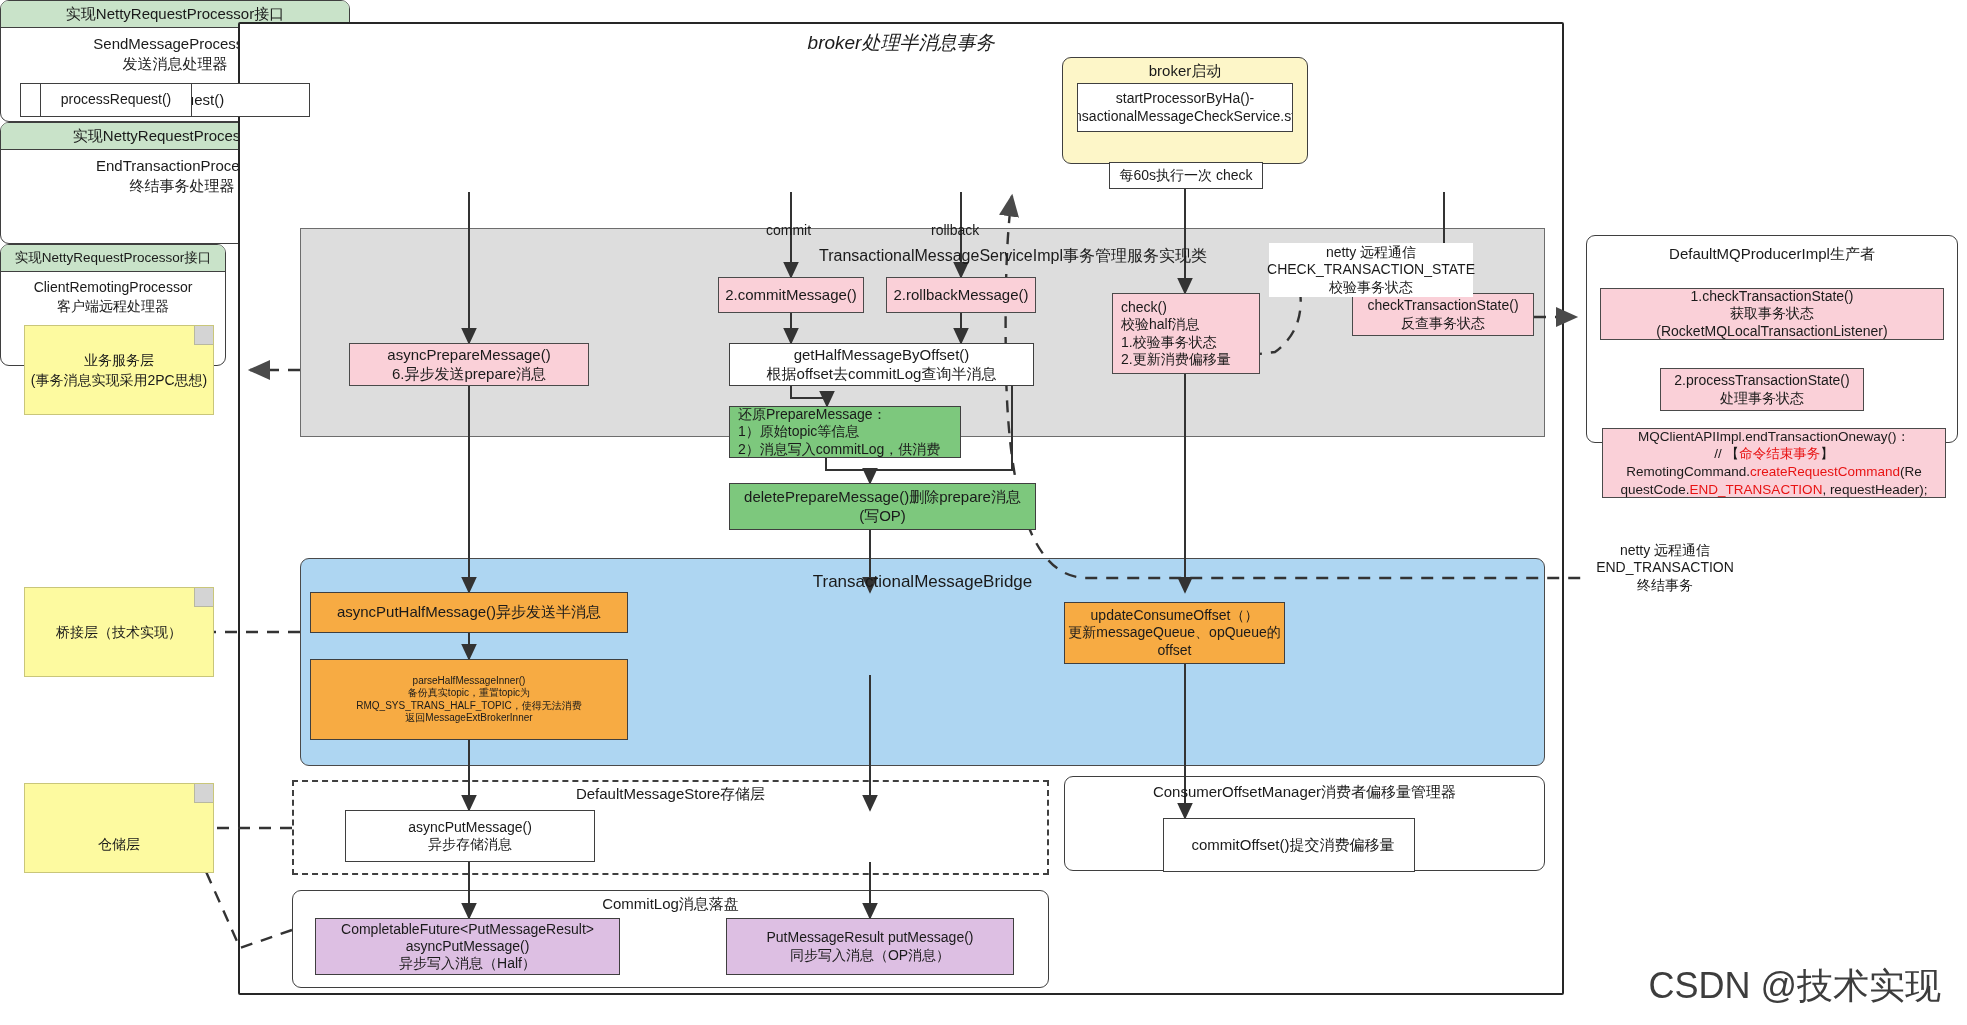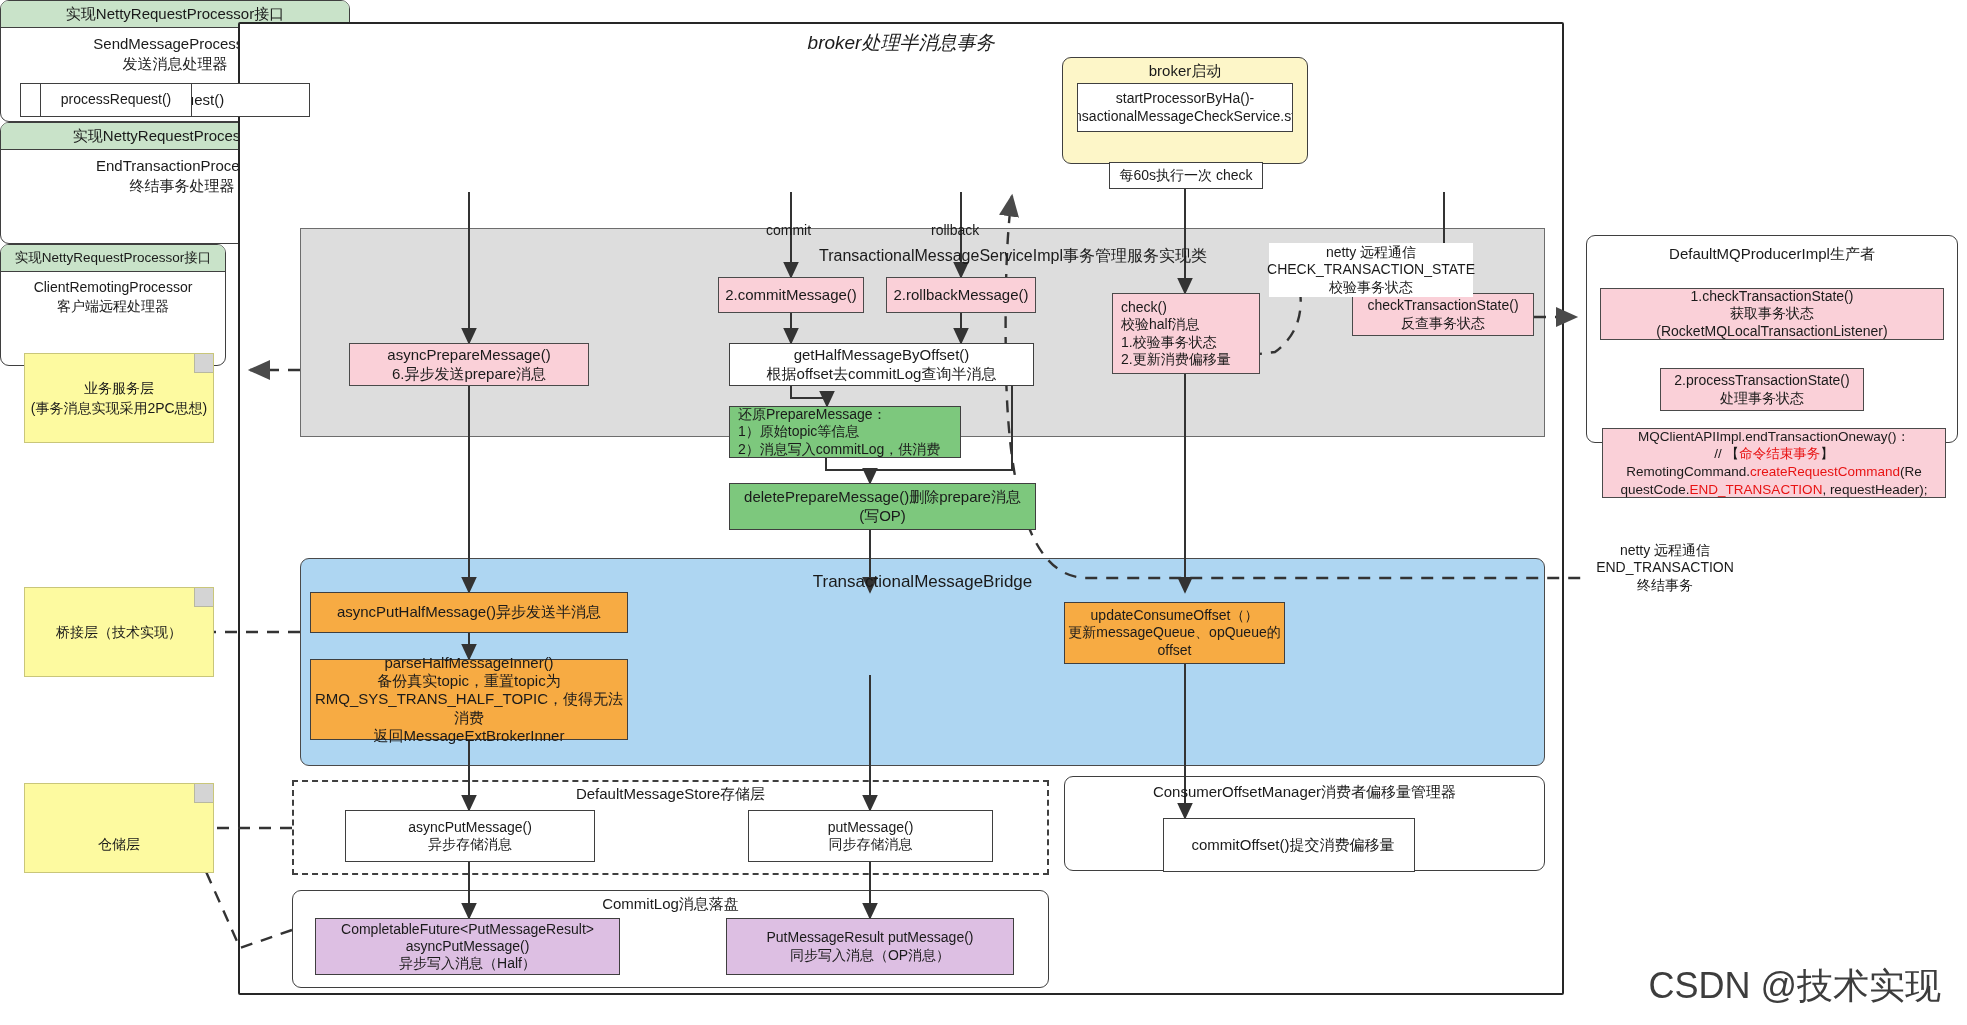--- a/index.html
+++ b/index.html
@@ -286,39 +286,35 @@
   </div>
   <div class="box node node-pink" style="left:1352px;top:293px;width:182px;height:43px;font-size:14px;">
     <span style="white-space:pre-line;">checkTransactionState()
 反查事务状态</span>
   </div>
 
   <div id="bridge-layer-title">TransactionalMessageBridge</div>
   <div class="box node node-orange" style="left:310px;top:592px;width:318px;height:41px;">
     <span>asyncPutHalfMessage()异步发送半消息</span>
   </div>
-  <div class="box node node-orange" style="left:310px;top:659px;width:318px;height:81px;font-size:15px;">
+  <div class="box node node-orange" style="left:310px;top:659px;width:318px;height:81px;font-size:10px;">
     <span style="white-space:pre-line;">parseHalfMessageInner()
 备份真实topic，重置topic为
 RMQ_SYS_TRANS_HALF_TOPIC，使得无法消费
 返回MessageExtBrokerInner</span>
   </div>
   <div class="box node node-orange" style="left:1064px;top:602px;width:221px;height:62px;font-size:14px;">
     <span style="white-space:pre-line;">updateConsumeOffset（）
 更新messageQueue、opQueue的offset</span>
   </div>
 
   <div id="store-layer-title">DefaultMessageStore存储层</div>
   <div class="box node" style="left:345px;top:810px;width:250px;height:52px;font-size:14px;">
     <span style="white-space:pre-line;">asyncPutMessage()
 异步存储消息</span>
-  </div>
-  <div class="box node" style="left:748px;top:810px;width:245px;height:52px;font-size:14px;">
-    <span style="white-space:pre-line;">putMessage()
-同步存储消息</span>
   </div>
 
   <div id="offset-layer-title">ConsumerOffsetManager消费者偏移量管理器</div>
   <div class="box node" style="left:1163px;top:818px;width:252px;height:54px;font-size:15px;padding-left:8px;">
     <span>commitOffset()提交消费偏移量</span>
   </div>
 
   <div id="commitlog-layer-title">CommitLog消息落盘</div>
   <div class="box node node-purple" style="left:315px;top:918px;width:305px;height:57px;font-size:14px;">
     <span style="white-space:pre-line;">CompletableFuture&lt;PutMessageResult&gt;
@@ -359,21 +355,21 @@
     <span style="white-space:pre-line;">netty 远程通信
 CHECK_TRANSACTION_STATE
 校验事务状态</span>
   </div>
   <div class="flabel" style="left:1584px;top:541px;width:162px;height:54px;">
     <span style="white-space:pre-line;">netty 远程通信
 END_TRANSACTION
 终结事务</span>
   </div>
 
-  <div class="sticky" style="left:24px;top:325px;width:190px;height:90px;margin-top:28px;">
+  <div class="sticky" style="left:24px;top:325px;width:190px;height:90px;">
     <span class="fold"></span>
     <span style="white-space:pre-line;">业务服务层
 (事务消息实现采用2PC思想)</span>
   </div>
   <div class="sticky" style="left:24px;top:587px;width:190px;height:90px;">
     <span class="fold"></span>
     <span style="white-space:pre-line;">桥接层（技术实现）</span>
   </div>
   <div class="sticky" style="left:24px;top:783px;width:190px;height:90px;">
     <span class="fold"></span>

